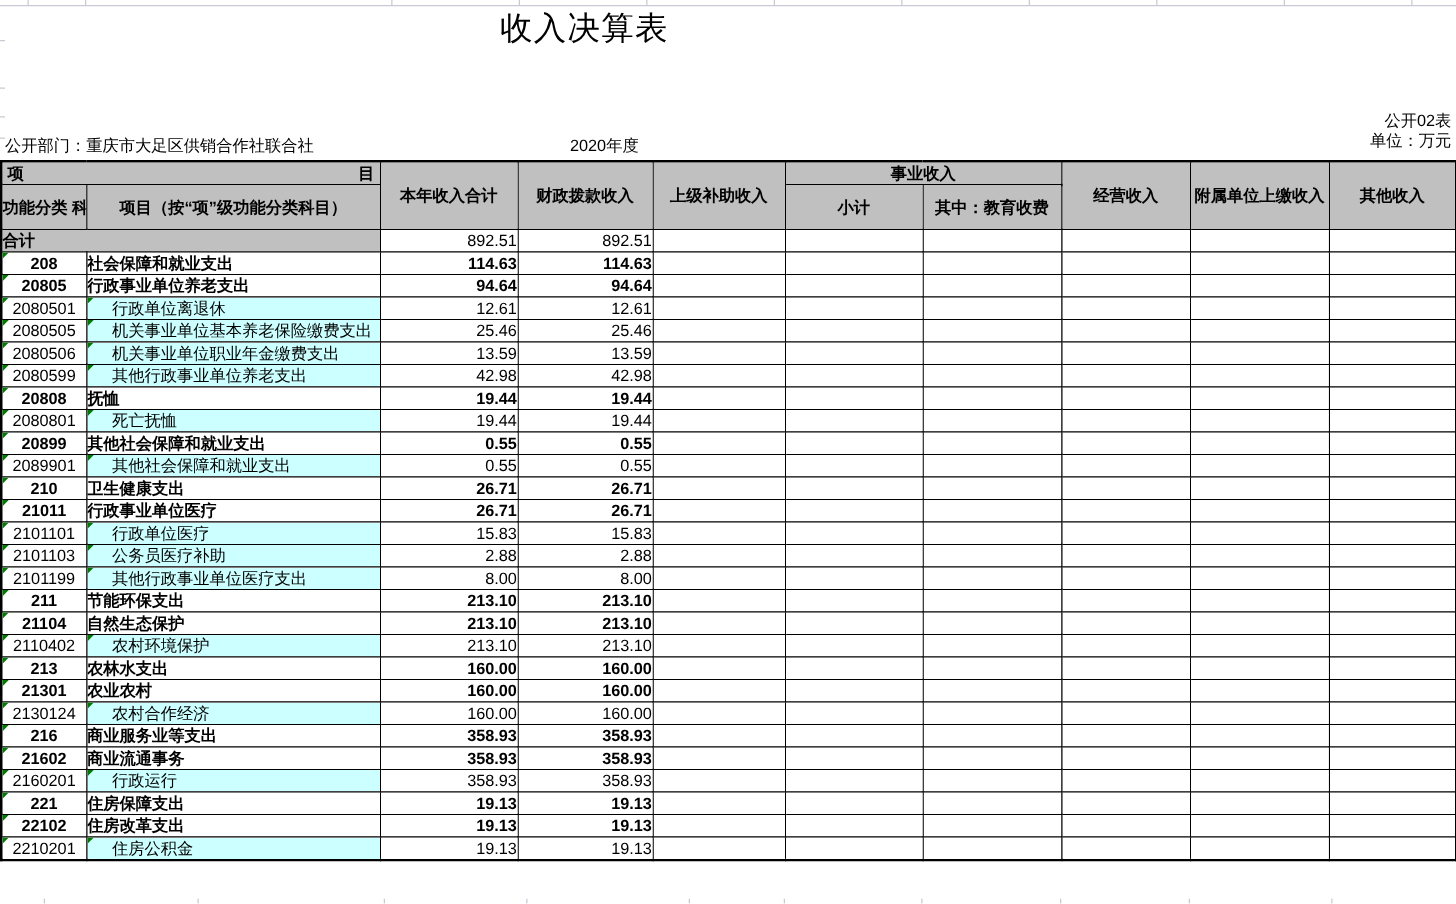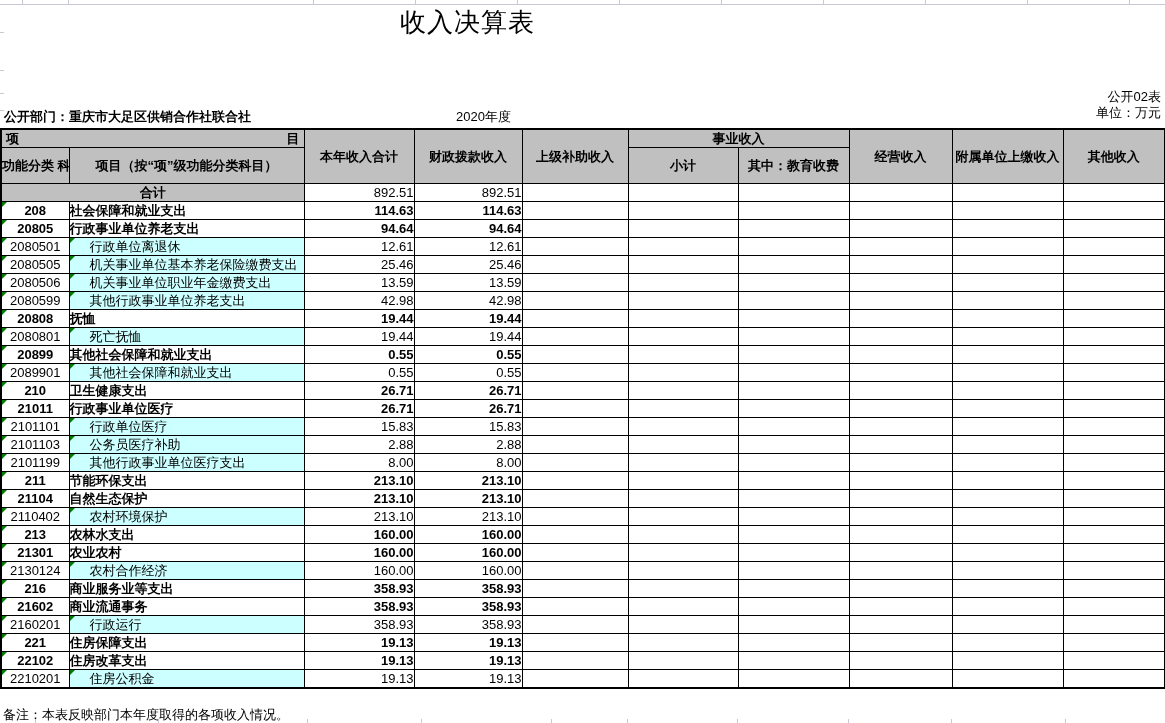--- a/index.html
+++ b/index.html
@@ -9,21 +9,21 @@
     --sec:#c0c0c0;--det:#ccffff;--ind:#007b00;--grid:#c9c9d6;
   }
   .tick-v{position:absolute;top:0;width:1px;height:4px;background:var(--grid);}
   .tick-bv{position:absolute;top:719px;width:1px;height:4px;background:var(--grid);}
   .tick-lh{position:absolute;left:0;width:4px;height:1px;background:var(--grid);}
   .hgrid{position:absolute;top:4px;left:0;width:1165px;height:1px;background:var(--grid);}
   .title{position:absolute;top:5px;left:0;width:935px;text-align:center;
          font-size:26px;font-weight:normal;letter-spacing:1px;}
   .meta-sheet{position:absolute;top:88px;right:4px;font-size:13px;}
   .meta-unit{position:absolute;top:104px;right:4px;font-size:13px;}
-  .dept{position:absolute;top:108px;left:4px;font-size:13px;font-weight:bold;}
+  .dept{position:absolute;top:108px;left:4px;font-size:13px;}
   .year{position:absolute;top:108px;left:456px;font-size:13px;}
   table.income{
     position:absolute;top:128px;left:0;width:1164px;
     border-collapse:collapse;table-layout:fixed;border:2px solid #000;
   }
   .income th,.income td{
     border:1px solid #000;font-size:13px;padding:0;overflow:hidden;
     white-space:nowrap;position:relative;vertical-align:middle;
   }
   .income th{background:var(--sec);font-weight:bold;text-align:center;line-height:15px;}
@@ -31,21 +31,21 @@
   .th-xm .spread{display:flex;justify-content:space-between;padding:0 4px;}
   .th-code{white-space:pre-line;}
   .th-wrap{white-space:normal;}
   .h2{height:16px;}
   .h3{height:35px;}
   .income tbody td{height:17px;line-height:17px;background:#fff;}
   .c-code{text-align:center;padding-left:4px;}
   .c-name{text-align:left;padding-left:4px;}
   .c-num{text-align:right;padding-right:4px;}
   .row-section td{background:var(--sec);font-weight:bold;}
-  .row-total .c-label{background:var(--sec);font-weight:bold;text-align:center;}
+  .row-total .c-label{background:var(--sec);font-weight:bold;text-align:left;}
   .row-detail .c-name{background:var(--det);padding-left:20px;}
   .tri{position:absolute;top:0;left:0;width:0;height:0;
        border-top:5px solid var(--ind);border-right:5px solid transparent;}
   .footnote{position:absolute;top:706px;left:3px;font-size:13px;}
 </style>
 </head>
 <body>
 
 <div class="page" style="--sec: #c0c0c0; --det: #ccffff; --ind: #007b00; --grid: #c9c9d6;">
   <div class="hgrid"></div>
@@ -454,14 +454,13 @@
           <td class="c-num"></td>
           <td class="c-num"></td>
           <td class="c-num"></td>
           <td class="c-num"></td>
           <td class="c-num"></td>
           <td class="c-num"></td>
         </tr>
       </tbody>
   </table>
 
-  <div class="footnote">备注：本表反映部门本年度取得的各项收入情况。</div>
 </div>
 
 </body></html>

